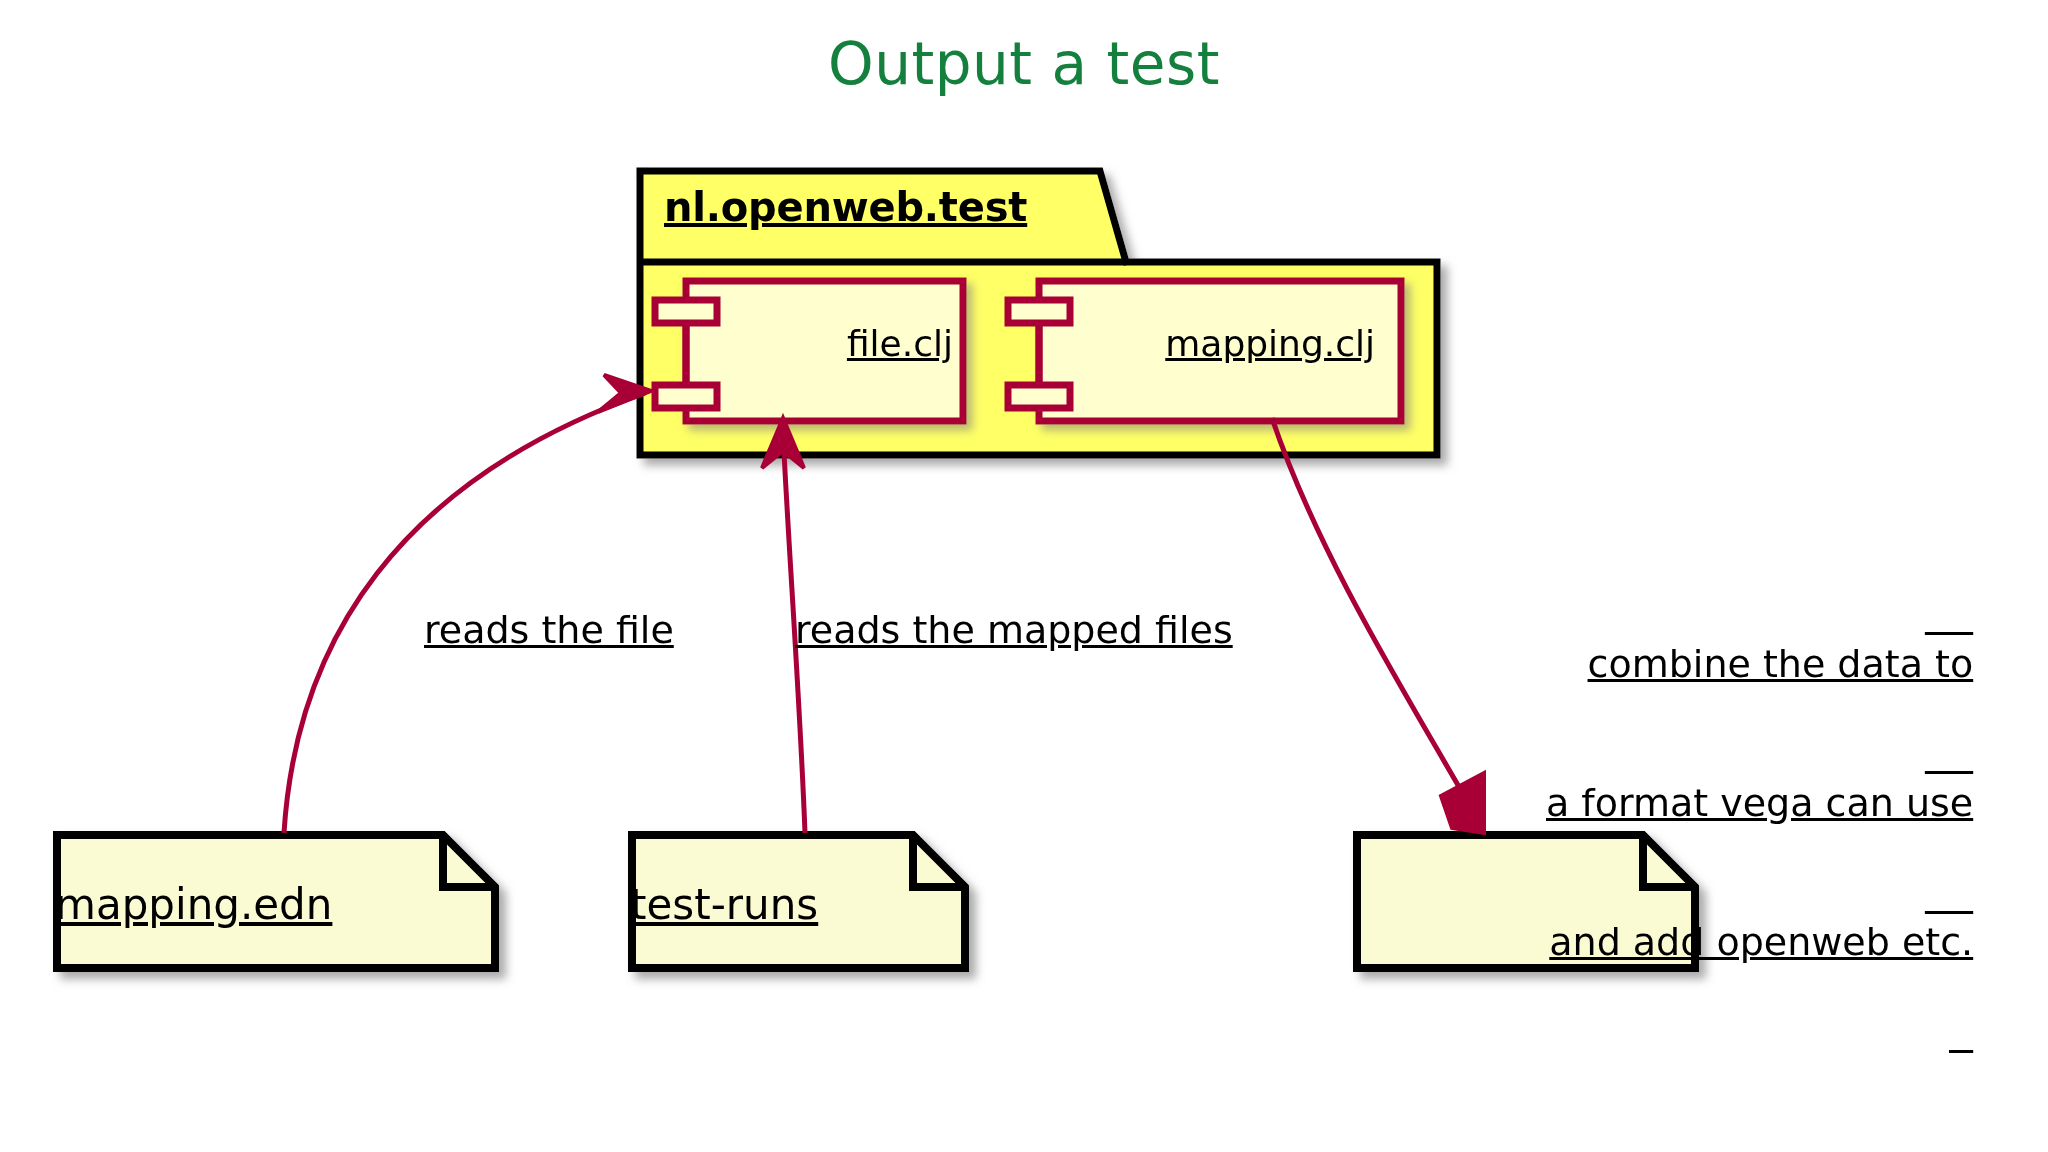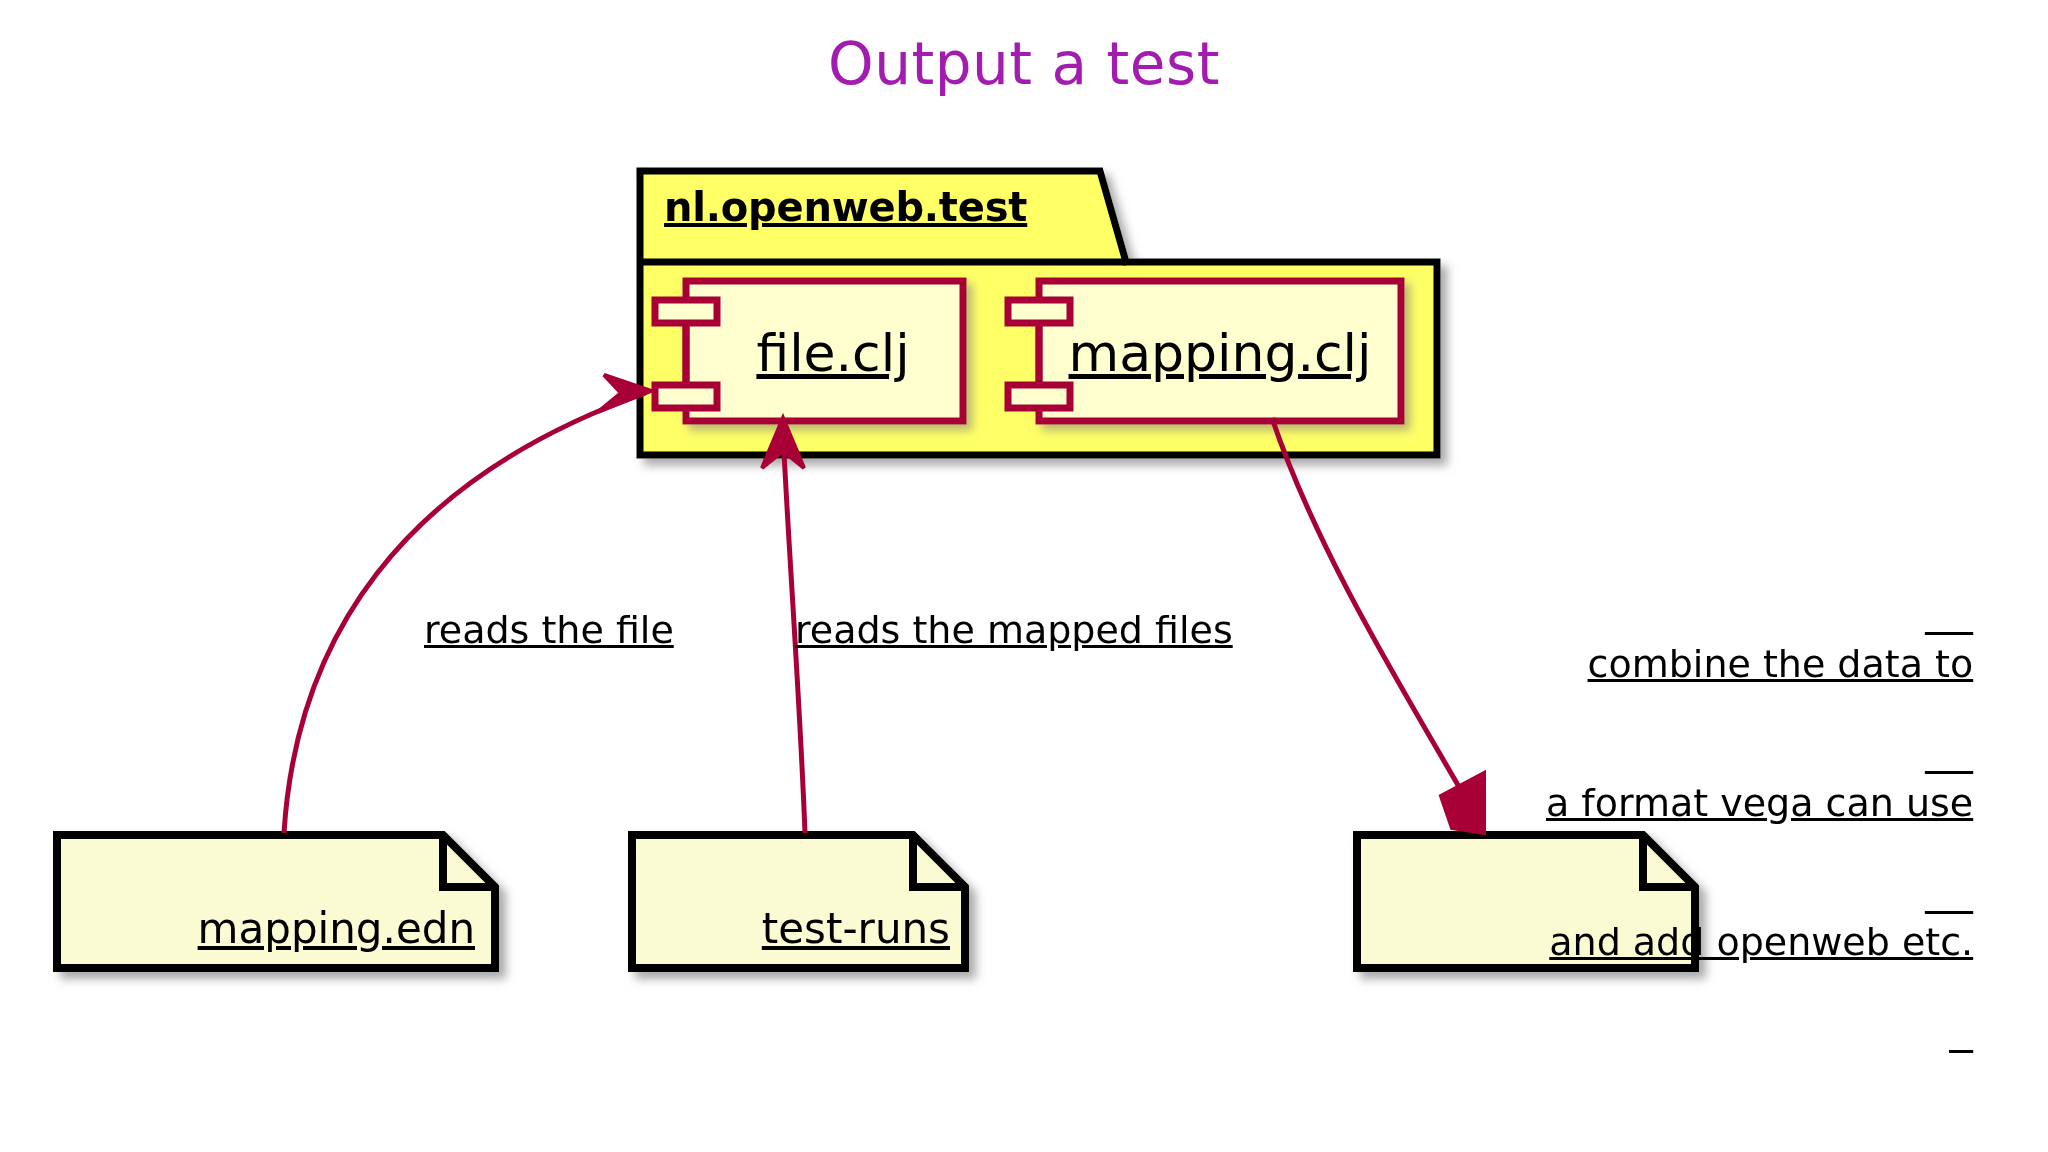--- a/index.html
+++ b/index.html
@@ -23,21 +23,21 @@
 
   
   #diagram-title {
     position: absolute;
     left: 0;
     top: 34px;
     width: 2048px;
     text-align: center;
     font-size: 58px;
     line-height: 1.05;
-    color: #a21caf;
+    color: #15803d;
     font-weight: 400;
     letter-spacing: 0.5px;
     white-space: nowrap;
   }
 
   
   #art {
     position: absolute;
     left: 0;
     top: 0;
@@ -54,38 +54,37 @@
     text-decoration: underline;
   }
   #package-label {
     left: 664px;
     top: 184px;
     font-size: 40px;
     font-weight: bold;
     letter-spacing: -0.2px;
   }
   .component-label {
-    font-size: 52px;
-    text-align: center;
+    font-size: 36px;
+    text-align: right;
     width: 100%;
   }
   #label-file-clj {
     left: 713px;
     top: 323px;
     width: 240px;
   }
   #label-analysis-clj {
     left: 1065px;
     top: 323px;
     width: 310px;
   }
   .artifact-label {
     font-size: 42px;
-    text-align: right;
-    margin-top: 24px;
+    text-align: left;
   }
   #label-mapping-edn {
     left: 55px;
     top: 880px;
     width: 420px;
   }
   #label-test-runs {
     left: 630px;
     top: 880px;
     width: 320px;

